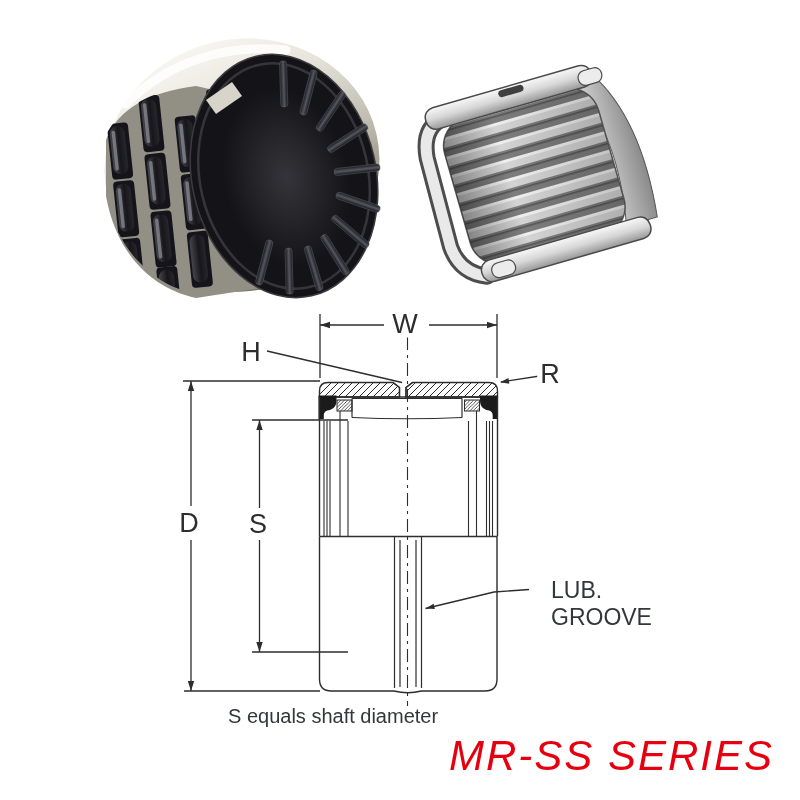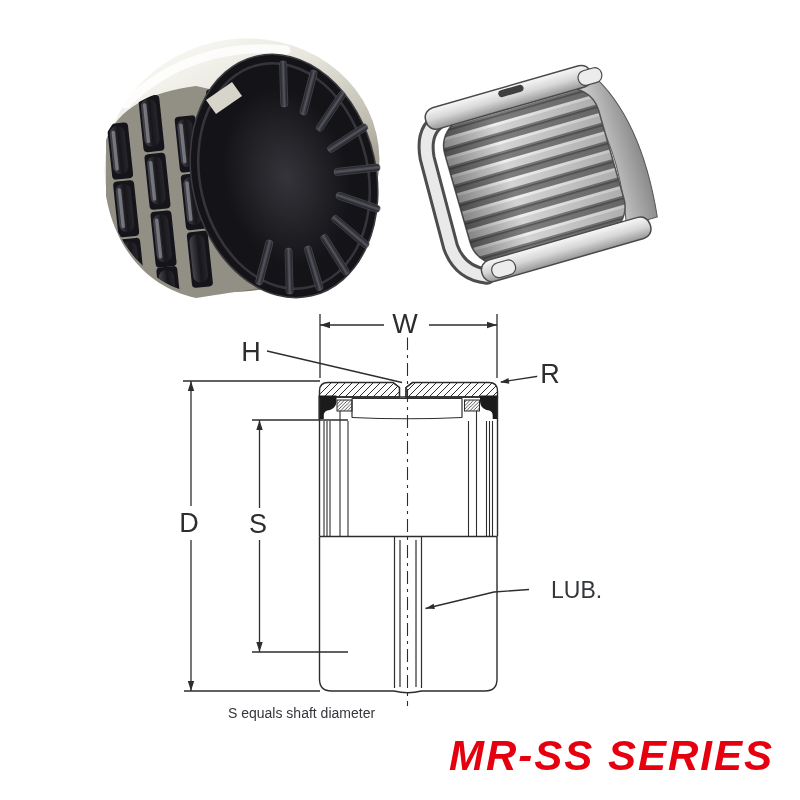--- a/index.html
+++ b/index.html
@@ -3,22 +3,22 @@
 <meta charset="utf-8">
 <style>
   html,body{margin:0;padding:0;background:#fff;}
   .stage{position:relative;width:800px;height:800px;background:#ffffff;overflow:hidden;
          font-family:"Liberation Sans",sans-serif;}
   .stage svg{position:absolute;left:0;top:0;}
   .dimlabel{position:absolute;transform:translate(-50%,-50%);color:#2d2d2d;
             font-size:27px;background:#fff;padding:0 3px;line-height:1;white-space:nowrap;}
   .lubbox{position:absolute;left:531px;top:577px;color:#33363b;font-size:23px;line-height:27px;
           white-space:nowrap;margin-left:20px;}
-  .caption{position:absolute;left:228px;top:705px;color:#33363b;font-size:14px;white-space:nowrap;}
-  .series{position:absolute;left:449px;top:732px;color:#e6000f;font-size:42px;font-weight:bold;
+  .caption{position:absolute;left:228px;top:705px;color:#33363b;font-size:20px;white-space:nowrap;}
+  .series{position:absolute;left:449px;top:732px;color:#e6000f;font-size:42px;font-weight:normal;
           font-style:italic;letter-spacing:2px;white-space:nowrap;}
 </style>
 </head>
 <body>
 
 <div class="stage">
 
 <svg width="800" height="800" viewBox="0 0 800 800">
   <defs>
     <linearGradient id="shellBand" x1="0" y1="0" x2="0.3" y2="1">
@@ -263,19 +263,20 @@
 </svg>
 
 <div class="dimlabel" style="left:405px;top:324px;">W</div>
 <div class="dimlabel" style="left:251px;top:352px;">H</div>
 <div class="dimlabel" style="left:550px;top:374px;">R</div>
 <div class="dimlabel" style="left:189px;top:523px;">D</div>
 <div class="dimlabel" style="left:258px;top:524px;">S</div>
 
 <div class="lubbox">
   <span style="display:block">LUB.</span>
+  <span style="display:block">GROOVE</span>
 </div>
 
 <div class="caption">S equals shaft diameter</div>
 
 <div class="series">MR-SS SERIES</div>
 
 </div>
 
 </body></html>

